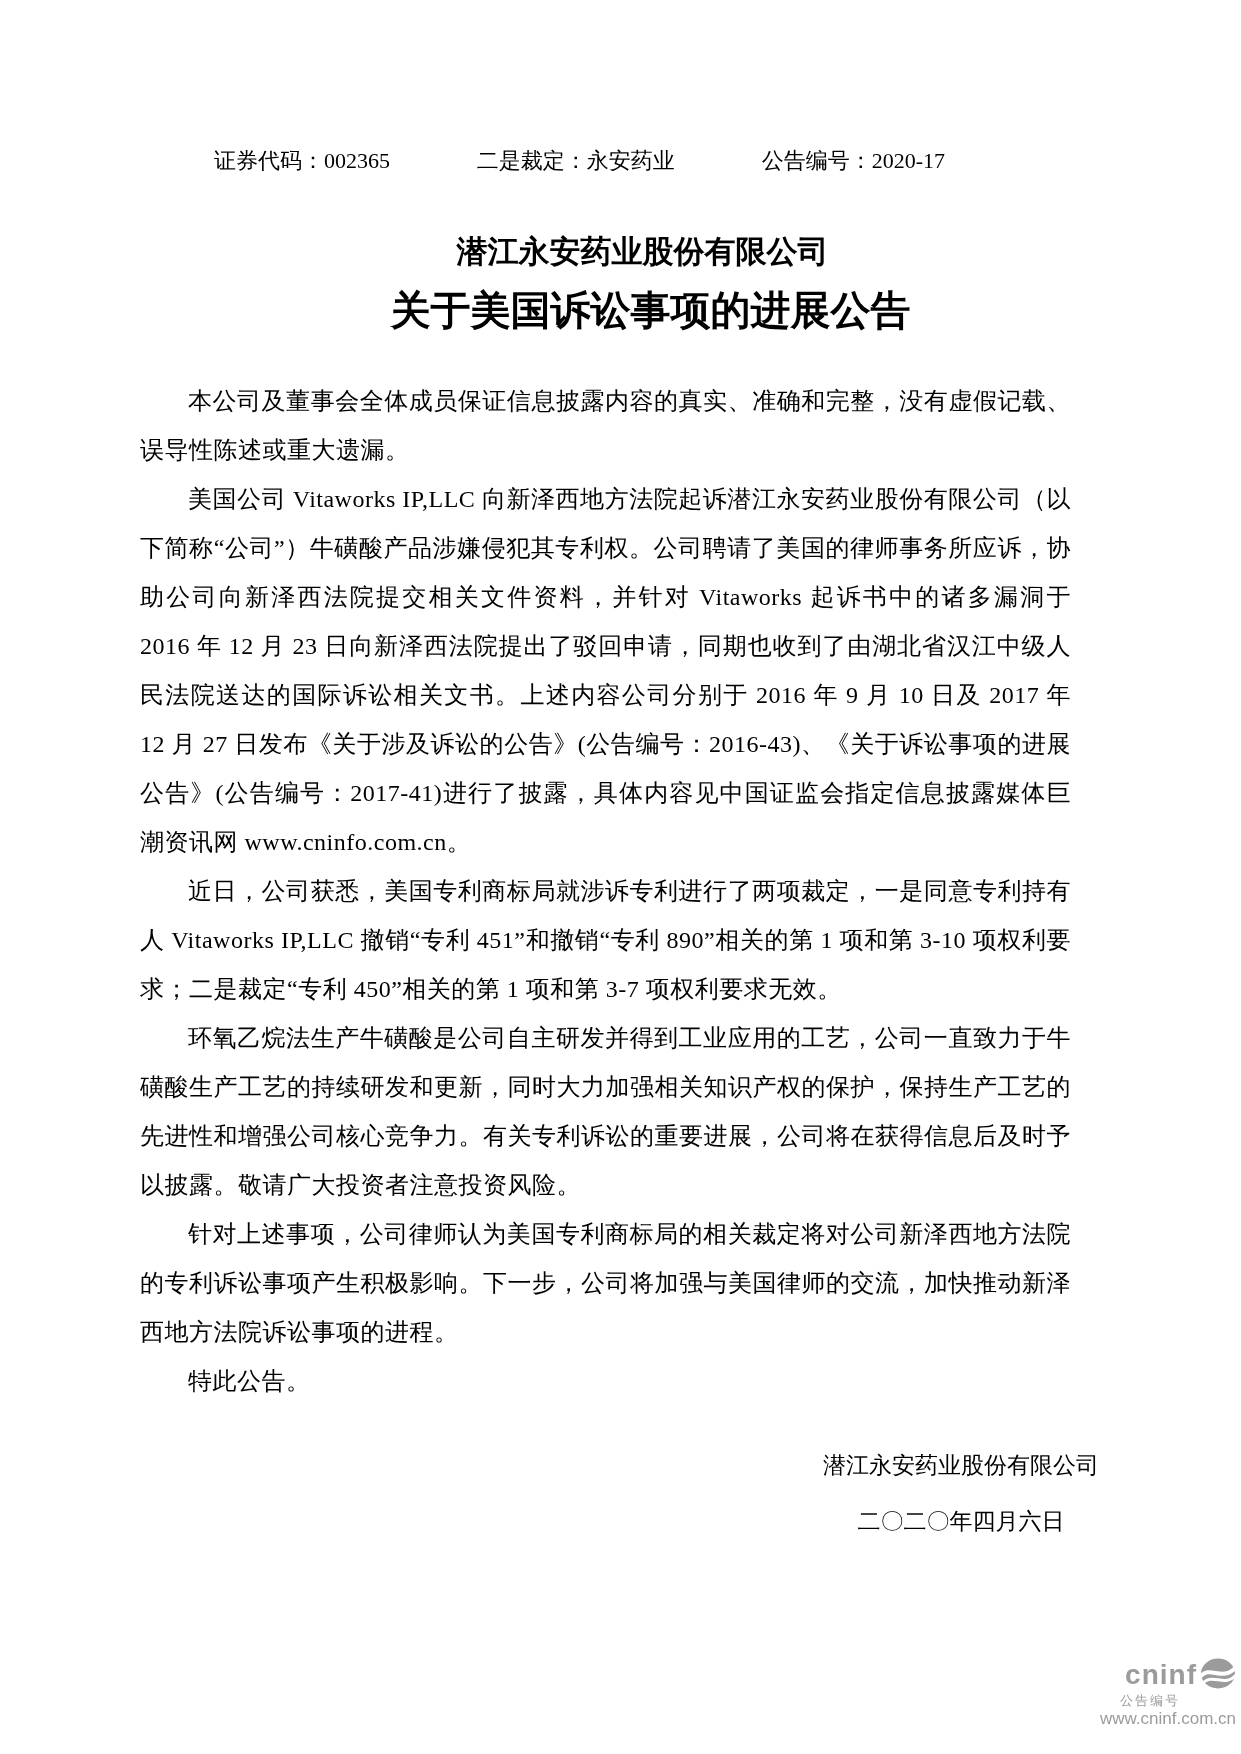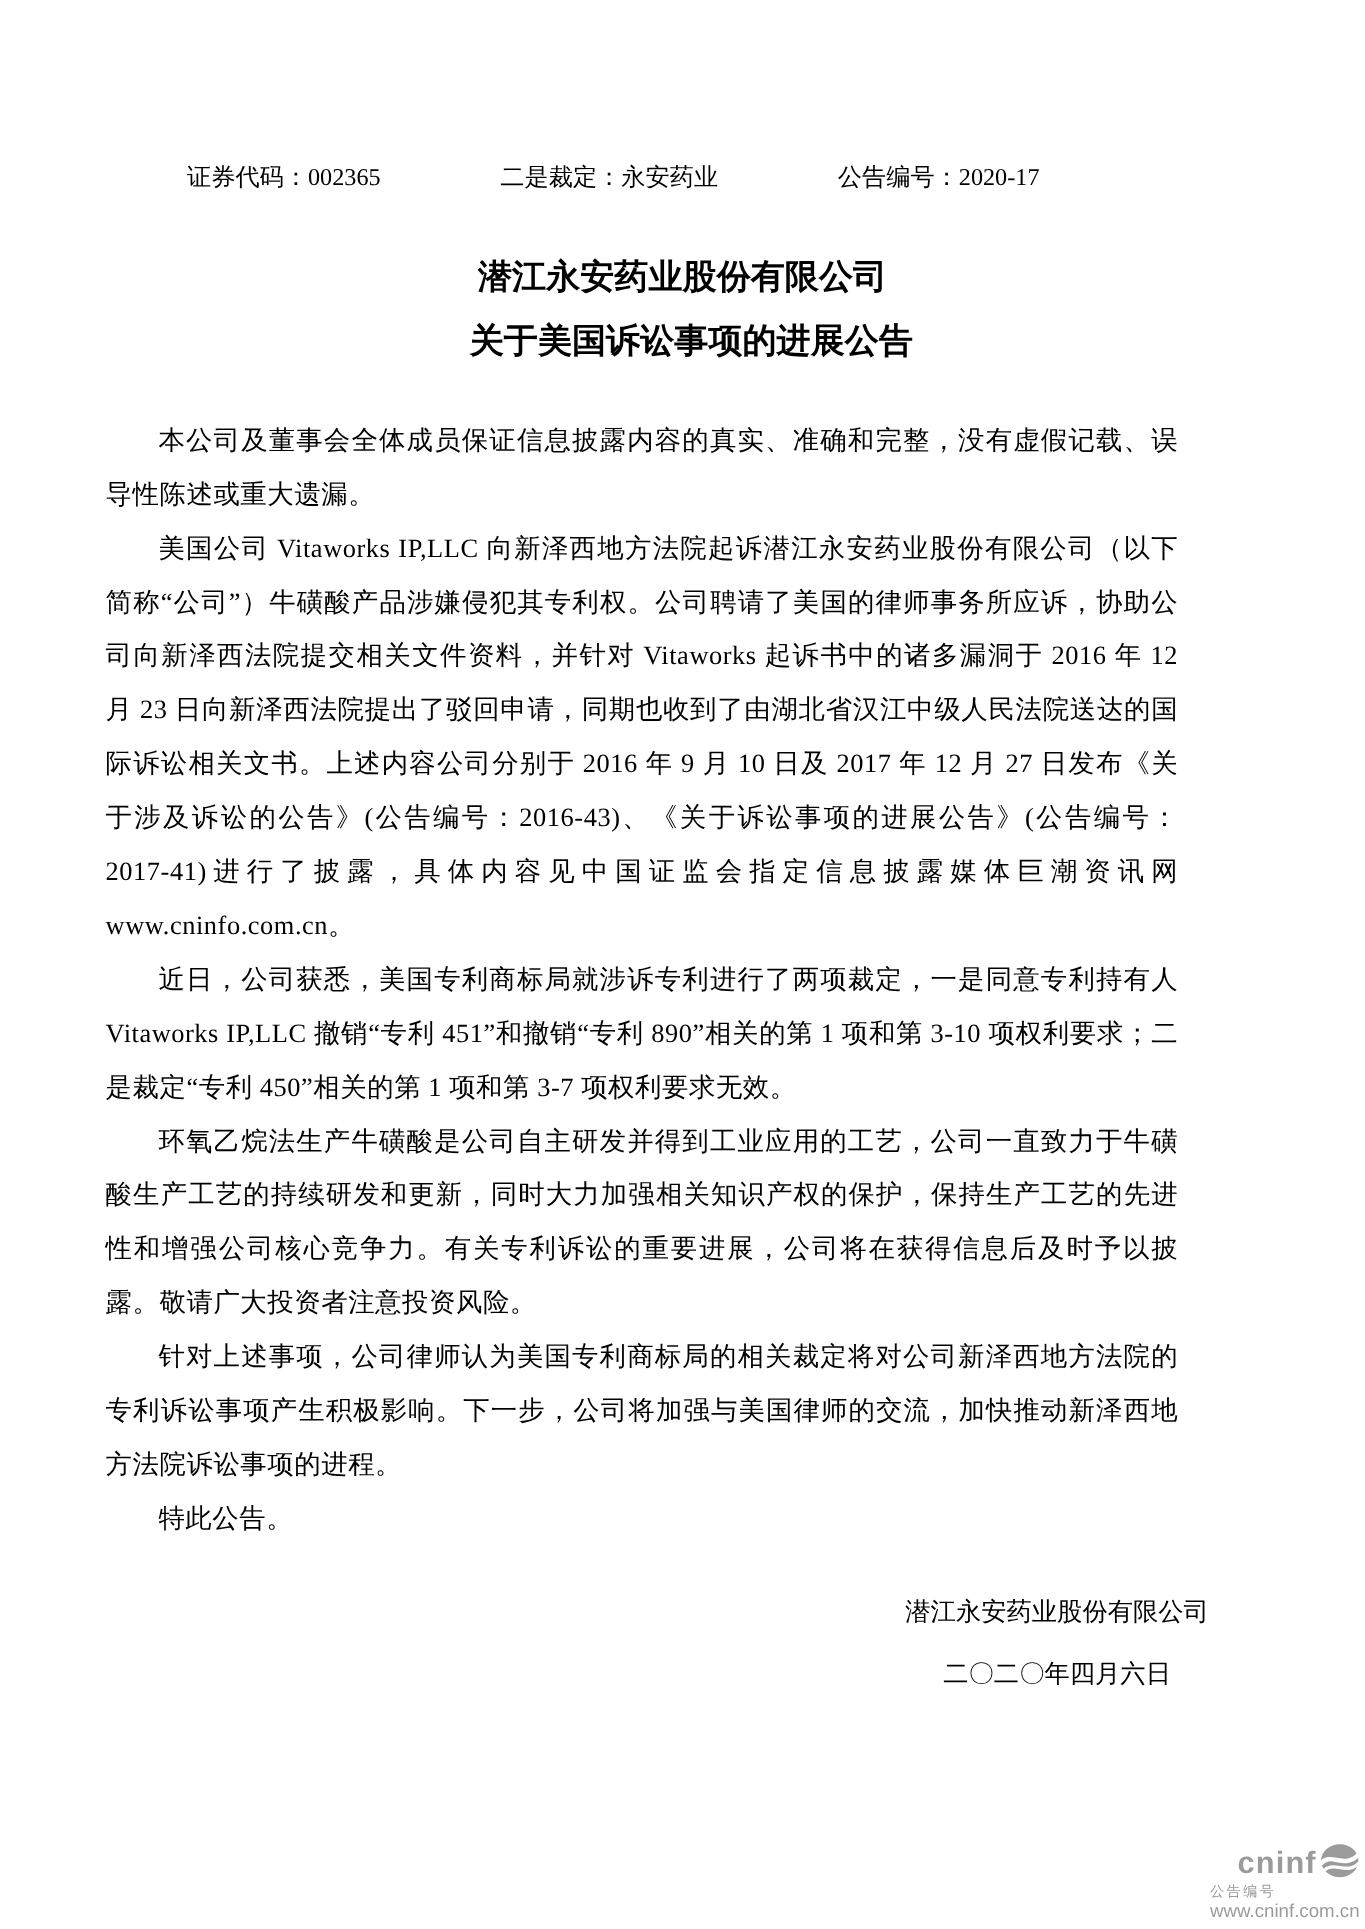--- a/index.html
+++ b/index.html
@@ -5,39 +5,39 @@
   html, body { margin: 0; padding: 0; }
   body {
     width: 1241px;
     height: 1754px;
     background: #ffffff;
     color: #000000;
     font-family: "Liberation Serif", "DejaVu Serif", serif;
     position: relative;
     overflow: hidden;
   }
-  .page { position: absolute; inset: 0; }
+  .page { position: absolute; inset: 0; padding-left: 44px; }
 
   .header-row {
     display: flex;
     justify-content: space-between;
     margin: 146px 296px 0 170px;
     font-size: 22px;
     line-height: 30px;
     white-space: nowrap;
   }
 
   .title-block {
     margin-top: 56px;
     text-align: center;
     font-family: "Liberation Sans", "DejaVu Sans", sans-serif;
     font-weight: bold;
   }
   .title-line1 { font-size: 31px; line-height: 40px; }
-  .title-line2 { font-size: 31px; line-height: 40px; margin-top: 18px; margin-left: 16px; }
+  .title-line2 { font-size: 40px; line-height: 40px; margin-top: 18px; margin-left: 16px; }
 
   .body-block {
     margin: 47px 170px 0 96px;
     font-size: 24px;
     line-height: 49px;
     text-align: justify;
     letter-spacing: 0.5px;
   }
   .para { margin: 0; text-indent: 2em; }
 
@@ -47,22 +47,22 @@
     text-align: center;
     font-size: 23px;
     line-height: 56px;
     white-space: nowrap;
   }
   .sig-board { letter-spacing: 10px; }
 
   .watermark {
     position: absolute;
     right: 5px;
-    bottom: 6px;
-    text-align: left;
+    bottom: 25px;
+    text-align: center;
     color: #9b9b9b;
     font-family: "Liberation Sans", "DejaVu Sans", sans-serif;
     line-height: 1.1;
   }
   .wm-top {
     display: flex;
     align-items: center;
     justify-content: flex-end;
     gap: 3px;
   }

